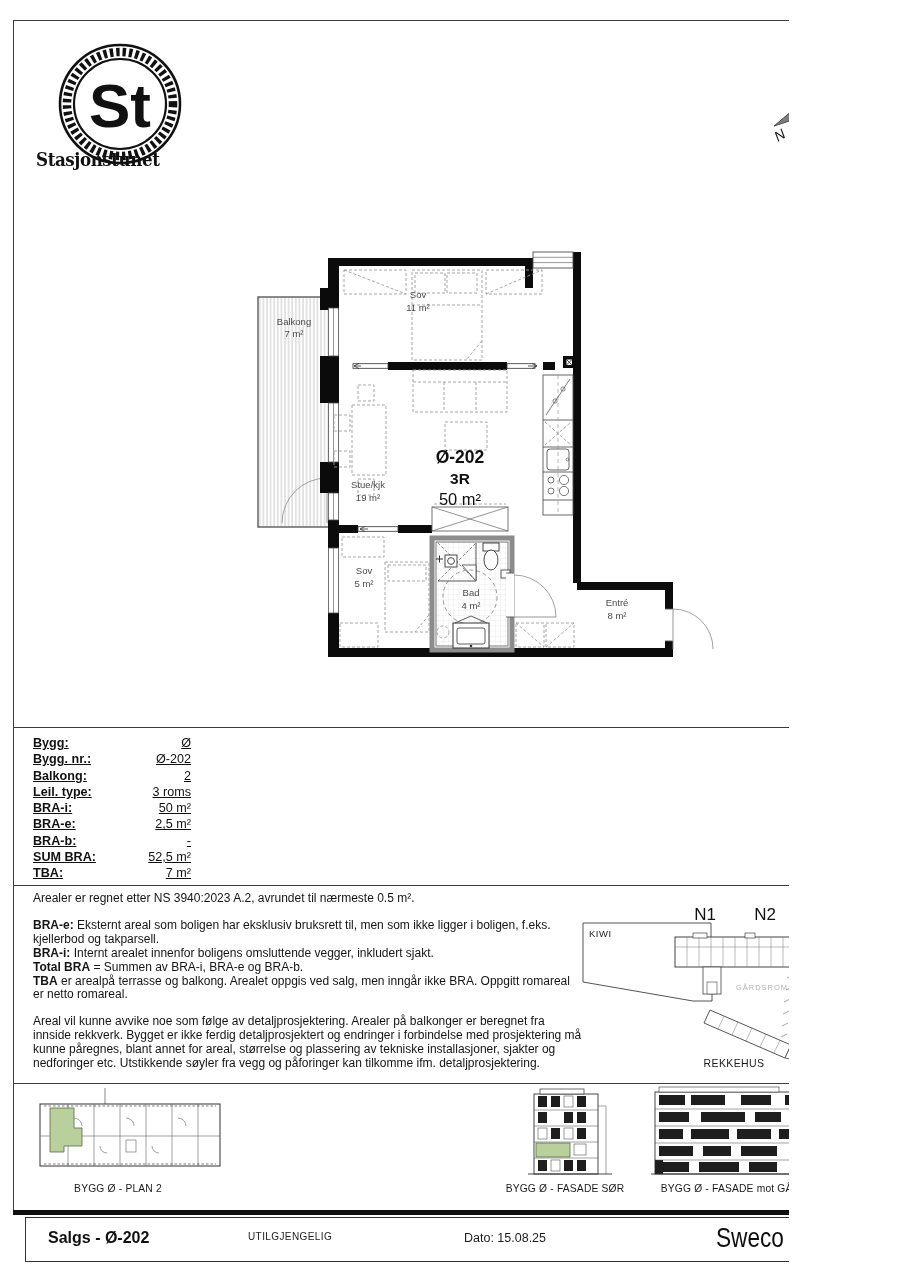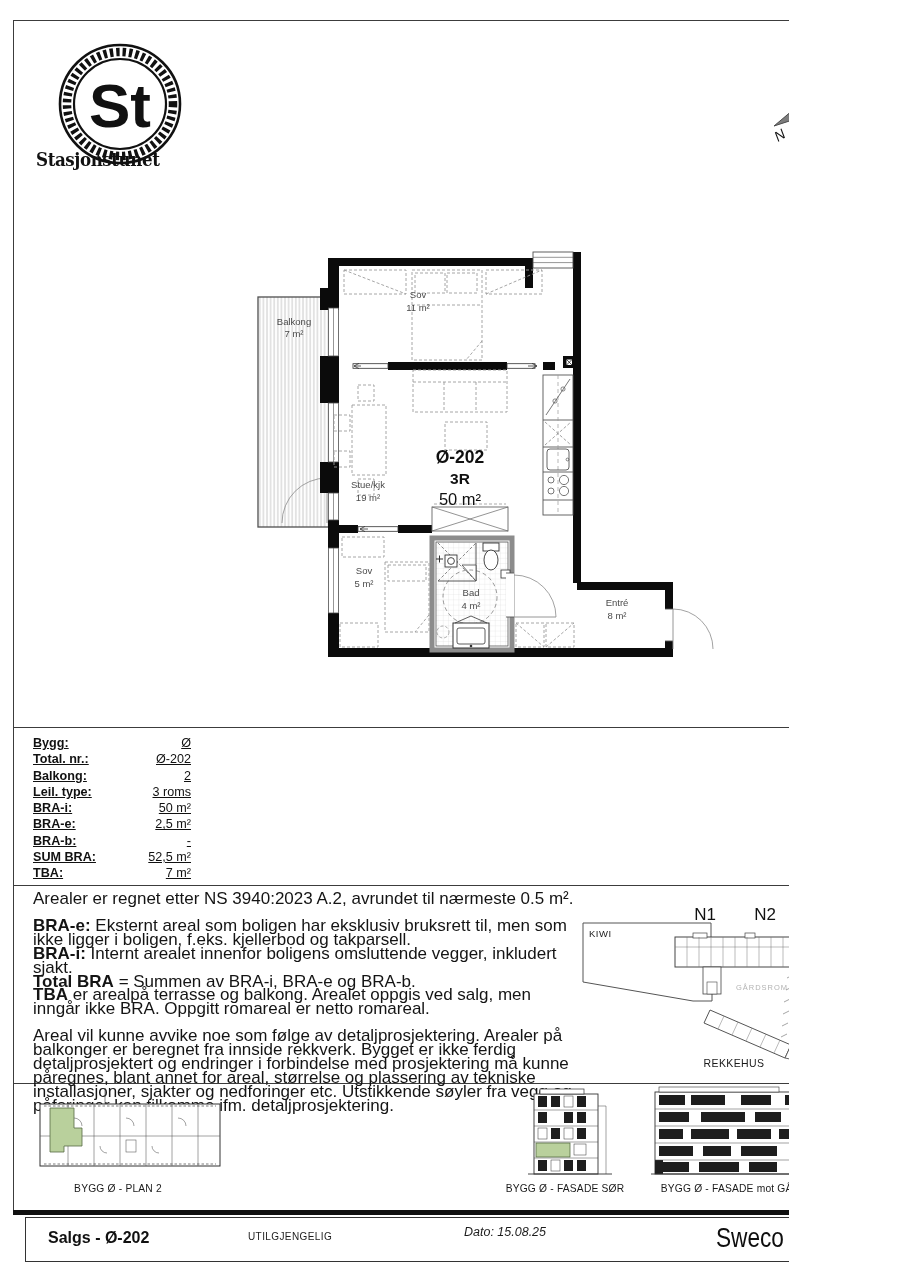--- a/index.html
+++ b/index.html
@@ -11,31 +11,31 @@
   
   #logo-name{left:28px;top:148px;width:134px;text-align:center;white-space:nowrap;
              font-family:"DejaVu Serif",serif;font-weight:bold;font-size:19px;
              transform:scaleX(.88);transform-origin:center;letter-spacing:-.5px;}
   
   #info-table{left:33px;top:735px;font-size:12.6px;line-height:16.3px;text-decoration:underline;}
   .trow{display:flex;}
   .trow .lab{width:88px;font-weight:bold;}
   .trow .val{width:70px;text-align:right;}
   
-  #notes{left:33px;top:892px;width:549px;font-size:17px;line-height:13.9px;color:#141414;}
+  #notes{left:33px;top:892px;width:549px;font-size:12px;line-height:13.9px;color:#141414;}
   #notes .gap{height:13px;}
   
   .caption{top:1182px;text-align:center;font-size:10.8px;color:#1a1a1a;letter-spacing:.2px;
            transform:scaleX(.95);white-space:nowrap;}
   
   #footer-bar{left:13px;top:1210px;width:879px;height:5px;background:#101010;}
   #footer-box{left:13px;top:1217px;width:877px;height:43px;border:1.2px solid #333;margin-left:12px;}
   #footer-title{left:22px;top:11px;font-size:16px;font-weight:bold;}
   #footer-status{left:222px;top:13px;font-size:10px;letter-spacing:.4px;color:#1c1c1c;}
-  #footer-date{left:438px;top:7px;font-size:12.5px;color:#1c1c1c;font-style:italic;}
+  #footer-date{left:438px;top:13px;font-size:12.5px;color:#1c1c1c;}
   #footer-firm{right:14px;top:5px;font-size:27px;color:#0e0e0e;transform:scaleX(.84);
                transform-origin:right center;white-space:nowrap;}
   svg text{font-family:"Liberation Sans",sans-serif;}
   .roomlabel{fill:#4a4a4a;font-size:9.5px;text-anchor:middle;}
   .wall{fill:#0b0b0b;stroke:none;}
   .thin{fill:none;stroke:#555;stroke-width:.9;}
   .furn{fill:none;stroke:#9c9c9c;stroke-width:.9;stroke-dasharray:3 2;}
   .hl{fill:#b9d09c;stroke:#636363;stroke-width:.9;}
 </style>
 </head>
@@ -274,21 +274,21 @@
   <div class="abs hline" style="top:727px"></div>
   <div class="abs hline" style="top:885px"></div>
   <div class="abs hline" style="top:1083px"></div>
 
   <div id="info-table" class="abs">
     <div class="trow">
         <span class="lab">Bygg:</span>
         <span class="val">Ø</span>
       </div>
     <div class="trow">
-        <span class="lab">Total. nr.:</span>
+        <span class="lab">Bygg. nr.:</span>
         <span class="val">Ø-202</span>
       </div>
     <div class="trow">
         <span class="lab">Balkong:</span>
         <span class="val">2</span>
       </div>
     <div class="trow">
         <span class="lab">Leil. type:</span>
         <span class="val">3 roms</span>
       </div>

